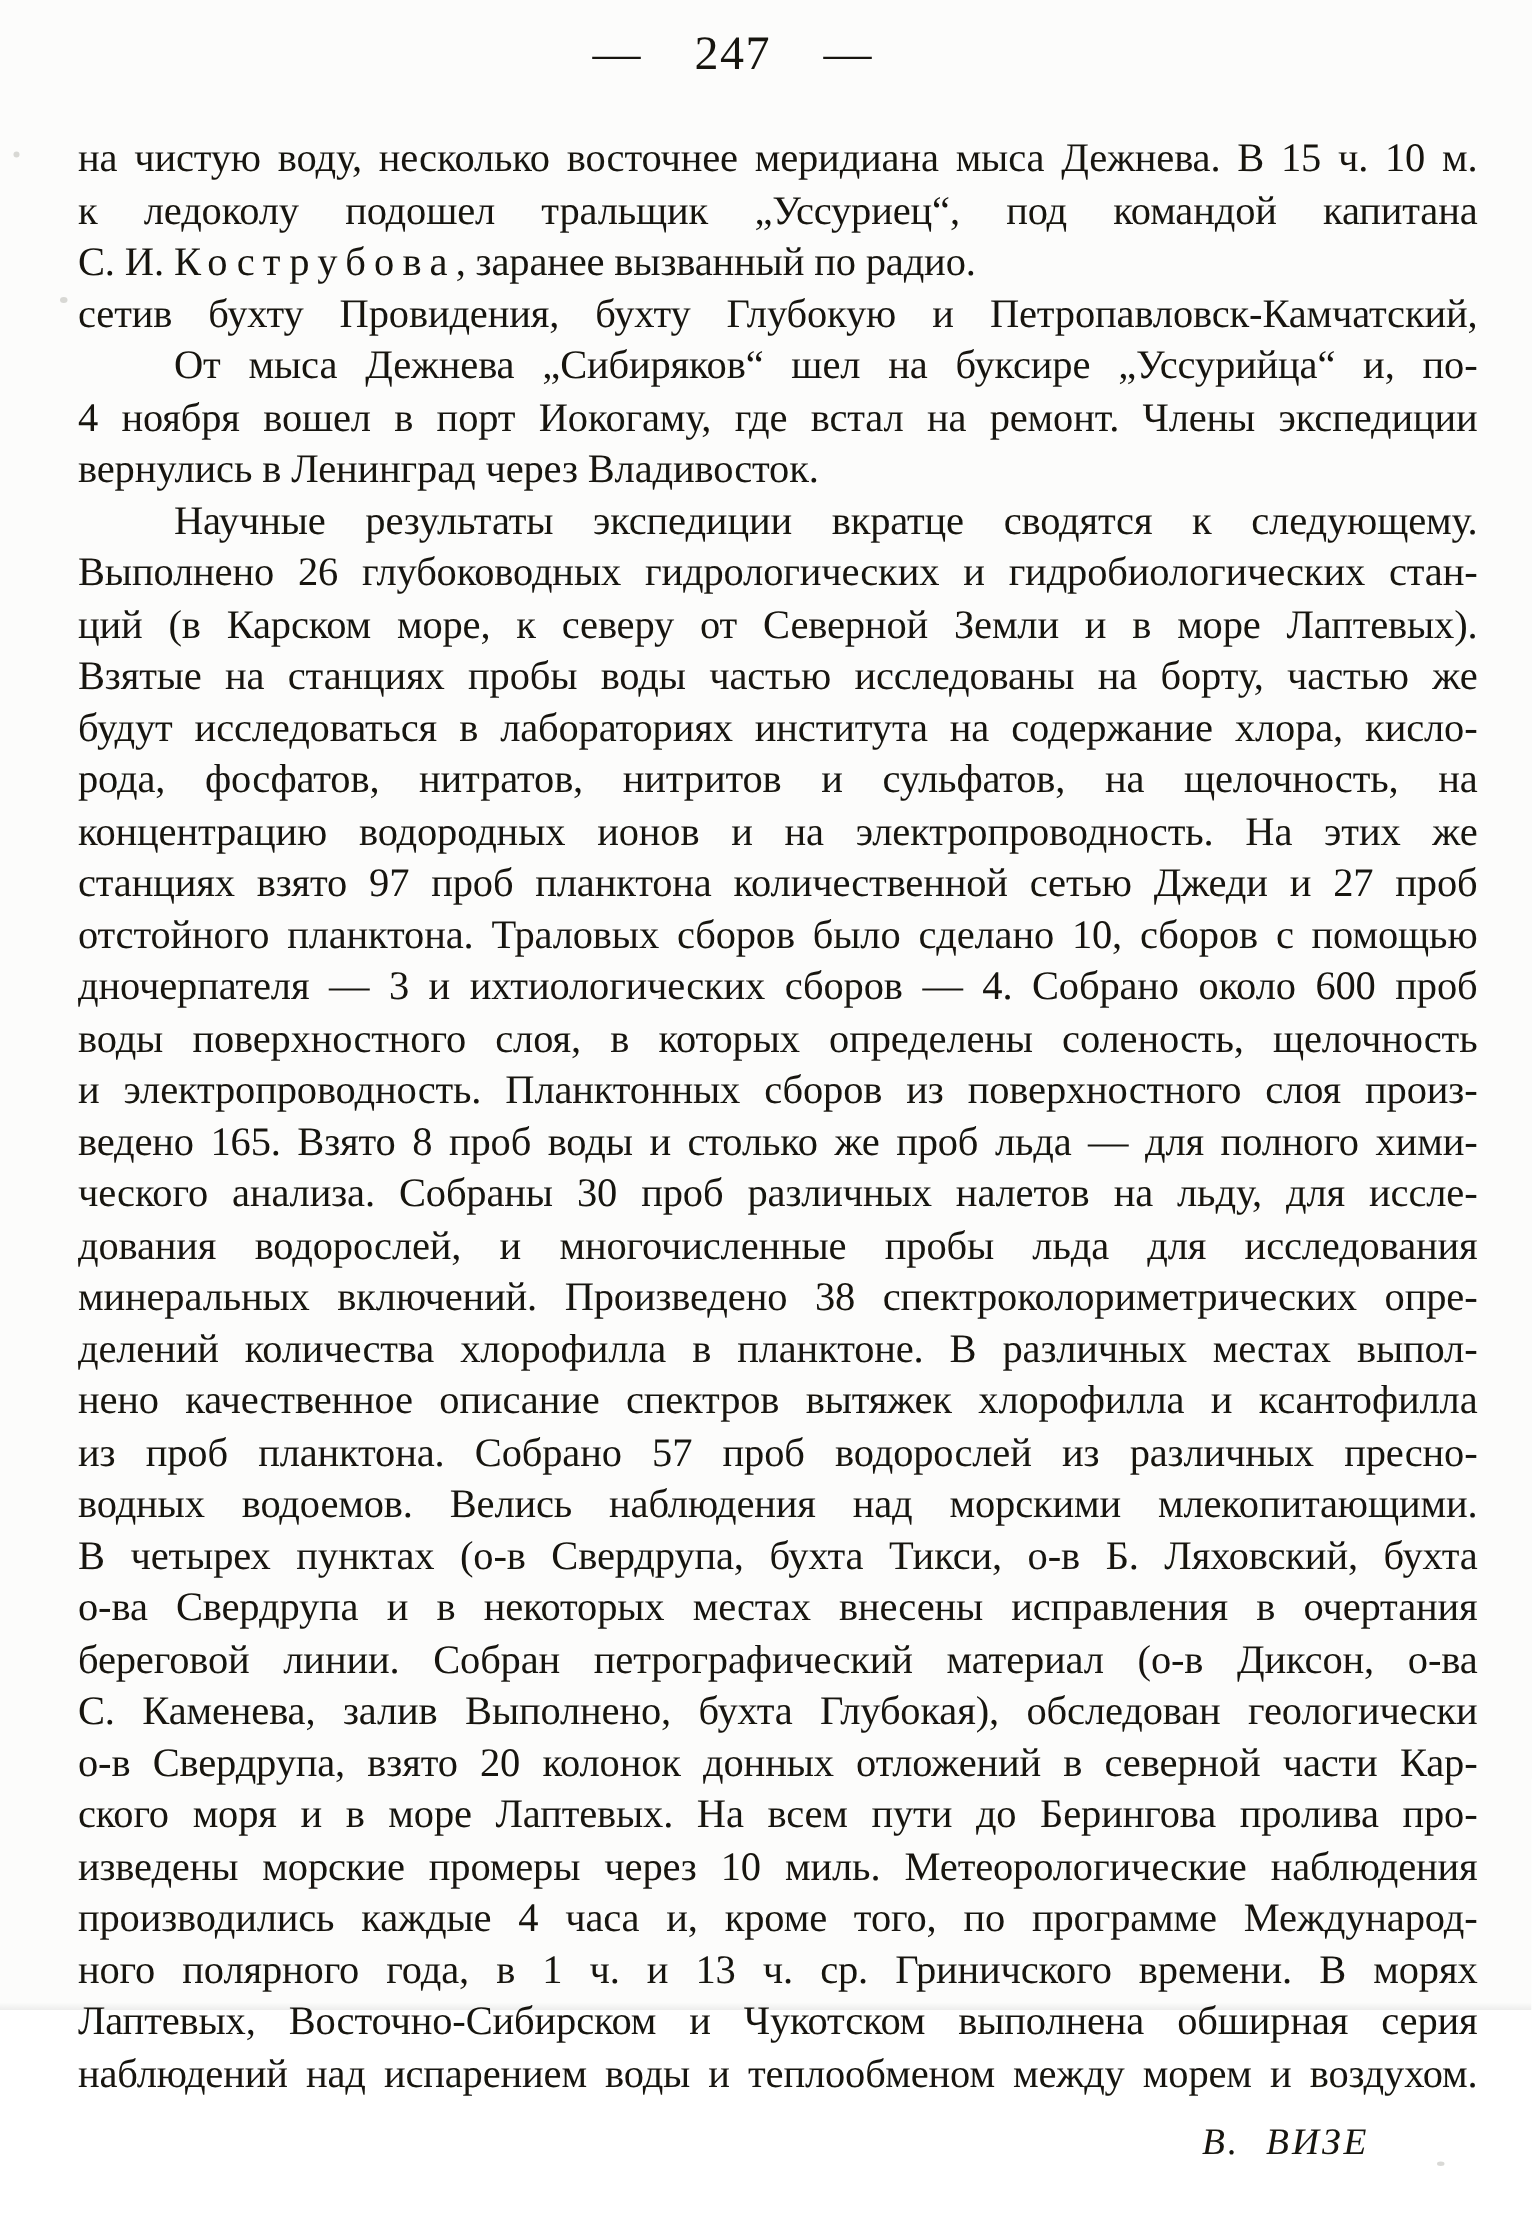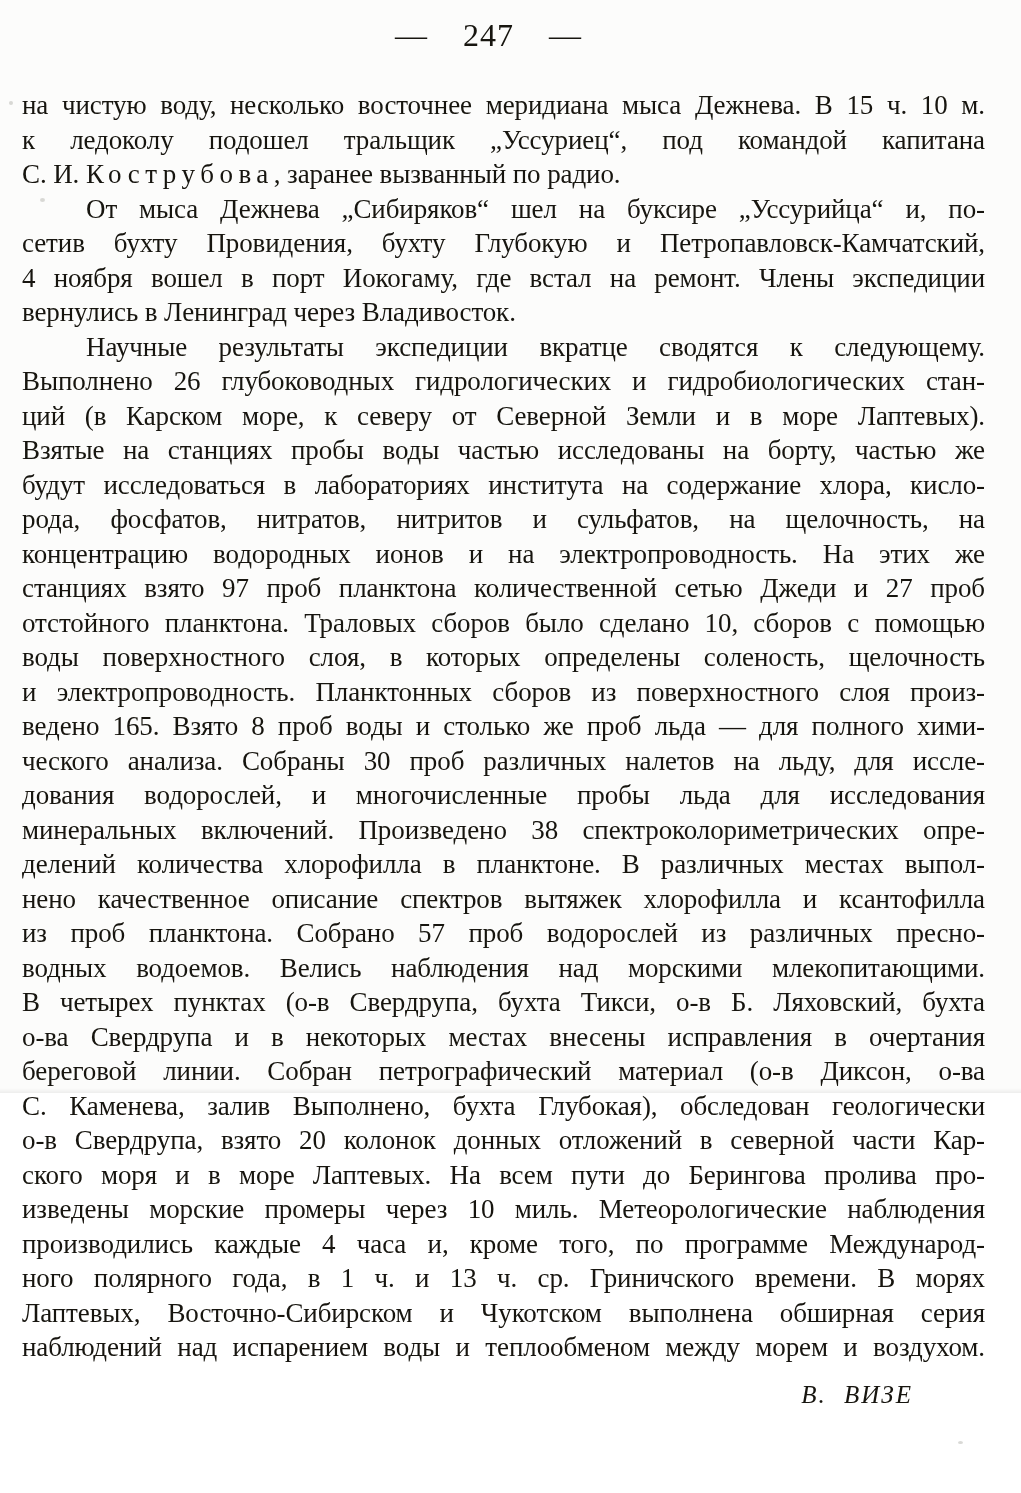--- a/index.html
+++ b/index.html
@@ -9,39 +9,40 @@
   }
   body {
     width: 1021px;
     height: 1493px;
     overflow: hidden;
     font-family: "Liberation Serif", serif;
   }
   .page {
     position: relative;
     width: 1021px;
-    height: 1093px;
+    height: 1340px;
     box-sizing: border-box;
     background: #fcfcfb;
     color: #17150f;
     padding: 14px 36px 0 22px;
   }
   .page-header {
     text-align: center;
     padding-right: 30px;
     font-size: 32px;
     line-height: 42px;
     word-spacing: 26px;
     letter-spacing: 1px;
   }
   .text-body {
     margin-top: 32px;
     font-size: 27px;
     line-height: 34.5px;
     letter-spacing: -0.1px;
+    margin-left: 30px;
   }
   .line {
     text-align: justify;
     text-align-last: justify;
     text-justify: inter-word;
     white-space: nowrap;
   }
   .line.endline {
     text-align-last: left;
   }
@@ -82,33 +83,34 @@
 </head>
 <body>
 
 <div class="page">
   <div class="page-header">— 247 —</div>
 
   <div class="text-body" id="text-body">
       <div class="line">на чистую воду, несколько восточнее меридиана мыса Дежнева. В 15 ч. 10 м.</div>
       <div class="line">к ледоколу подошел тральщик „Уссуриец“, под командой капитана</div>
       <div class="line endline">С. И. <span class="sp">Кострубова</span>, заранее вызванный по радио.</div>
+      <div class="line">сетив бухту Провидения, бухту Глубокую и Петропавловск-Камчатский,</div>
       <div class="line indent">От мыса Дежнева „Сибиряков“ шел на буксире „Уссурийца“ и, по-</div>
-      <div class="line">сетив бухту Провидения, бухту Глубокую и Петропавловск-Камчатский,</div>
       <div class="line">4 ноября вошел в порт Иокогаму, где встал на ремонт. Члены экспедиции</div>
       <div class="line endline">вернулись в Ленинград через Владивосток.</div>
       <div class="line indent">Научные результаты экспедиции вкратце сводятся к следующему.</div>
       <div class="line">Выполнено 26 глубоководных гидрологических и гидробиологических стан-</div>
       <div class="line">ций (в Карском море, к северу от Северной Земли и в море Лаптевых).</div>
       <div class="line">Взятые на станциях пробы воды частью исследованы на борту, частью же</div>
       <div class="line">будут исследоваться в лабораториях института на содержание хлора, кисло-</div>
       <div class="line">рода, фосфатов, нитратов, нитритов и сульфатов, на щелочность, на</div>
       <div class="line">концентрацию водородных ионов и на электропроводность. На этих же</div>
       <div class="line">станциях взято 97 проб планктона количественной сетью Джеди и 27 проб</div>
       <div class="line">отстойного планктона. Траловых сборов было сделано 10, сборов с помощью</div>
+      <div class="line">дночерпателя — 3 и ихтиологических сборов — 4. Собрано около 600 проб</div>
       <div class="line">воды поверхностного слоя, в которых определены соленость, щелочность</div>
       <div class="line">и электропроводность. Планктонных сборов из поверхностного слоя произ-</div>
       <div class="line">ведено 165. Взято 8 проб воды и столько же проб льда — для полного хими-</div>
       <div class="line">ческого анализа. Собраны 30 проб различных налетов на льду, для иссле-</div>
       <div class="line">дования водорослей, и многочисленные пробы льда для исследования</div>
       <div class="line">минеральных включений. Произведено 38 спектроколориметрических опре-</div>
       <div class="line">делений количества хлорофилла в планктоне. В различных местах выпол-</div>
       <div class="line">нено качественное описание спектров вытяжек хлорофилла и ксантофилла</div>
       <div class="line">из проб планктона. Собрано 57 проб водорослей из различных пресно-</div>
       <div class="line">водных водоемов. Велись наблюдения над морскими млекопитающими.</div>

